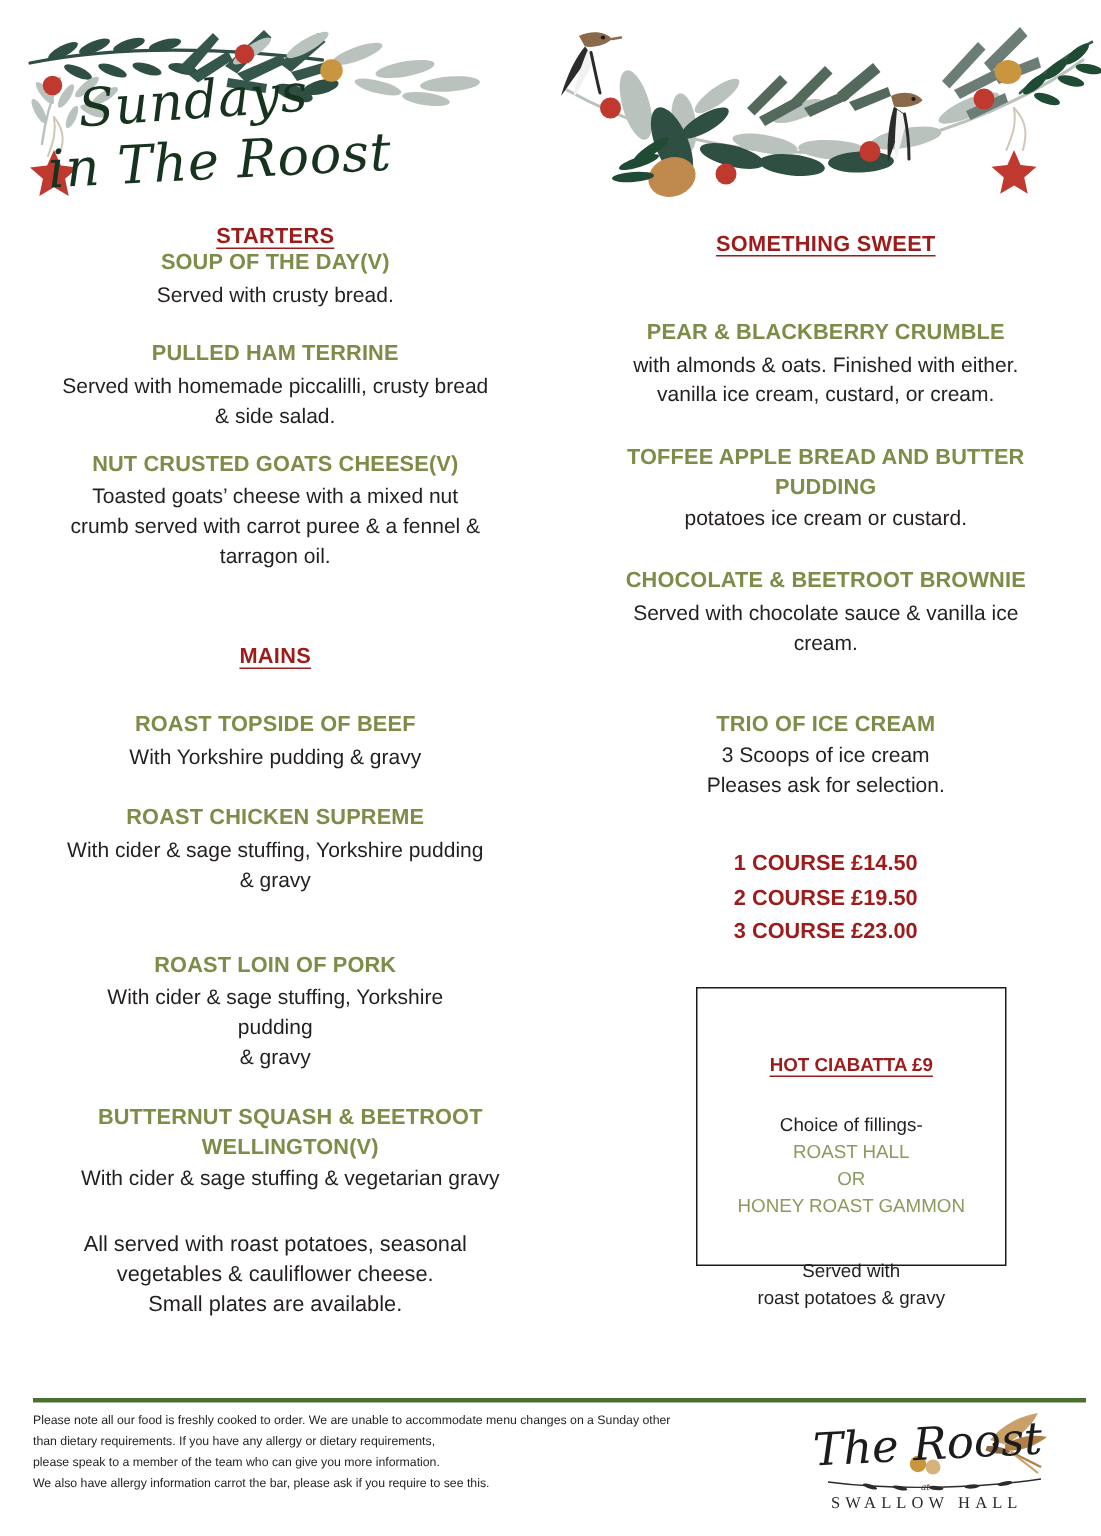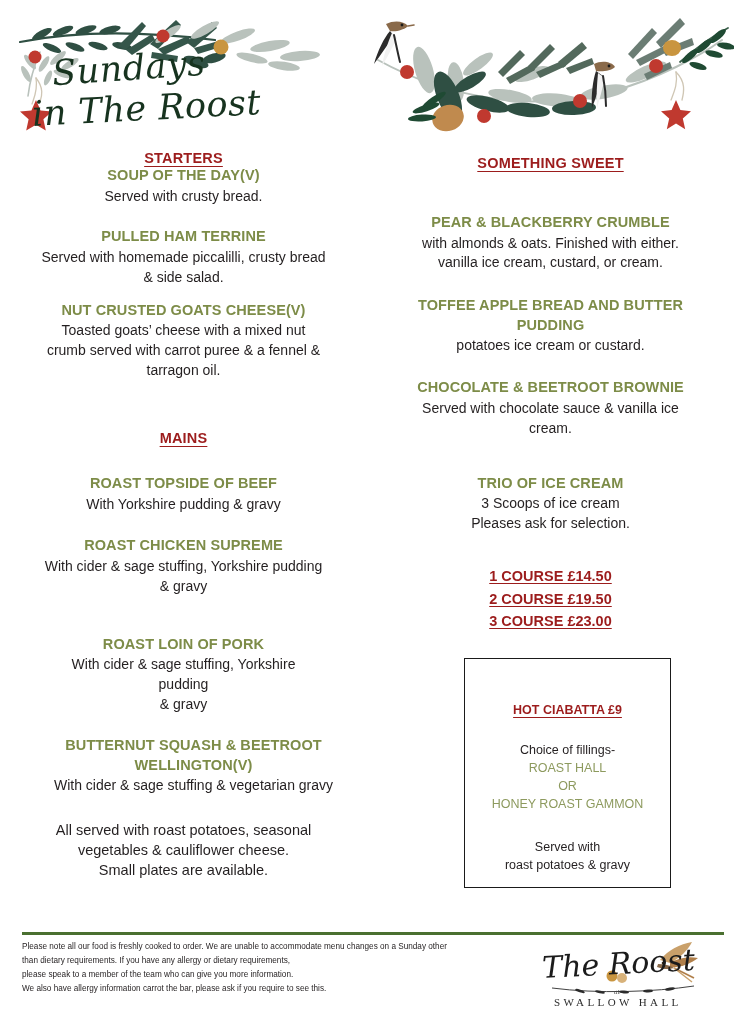--- a/index.html
+++ b/index.html
@@ -107,31 +107,30 @@
 
   
   .prices { text-align: center; }
   .price-line {
     font-size: 14.5px;
     font-weight: bold;
     color: #9c1c1c;
     line-height: 1.55;
   }
   .price-line span {
-    text-decoration: underline;
     text-underline-offset: 2px;
   }
 
   
   .ciabatta-box {
     position: absolute;
     left: 97px;
     top: 508px;
     width: 207px;
-    height: 230px;
+    height: 186px;
     border: 1.2px solid #1a1a1a;
     box-sizing: border-box;
     text-align: center;
   }
   .ciabatta-title {
     font-size: 12.5px;
     font-weight: bold;
     color: #9c1c1c;
     text-decoration: underline;
     text-underline-offset: 3px;

